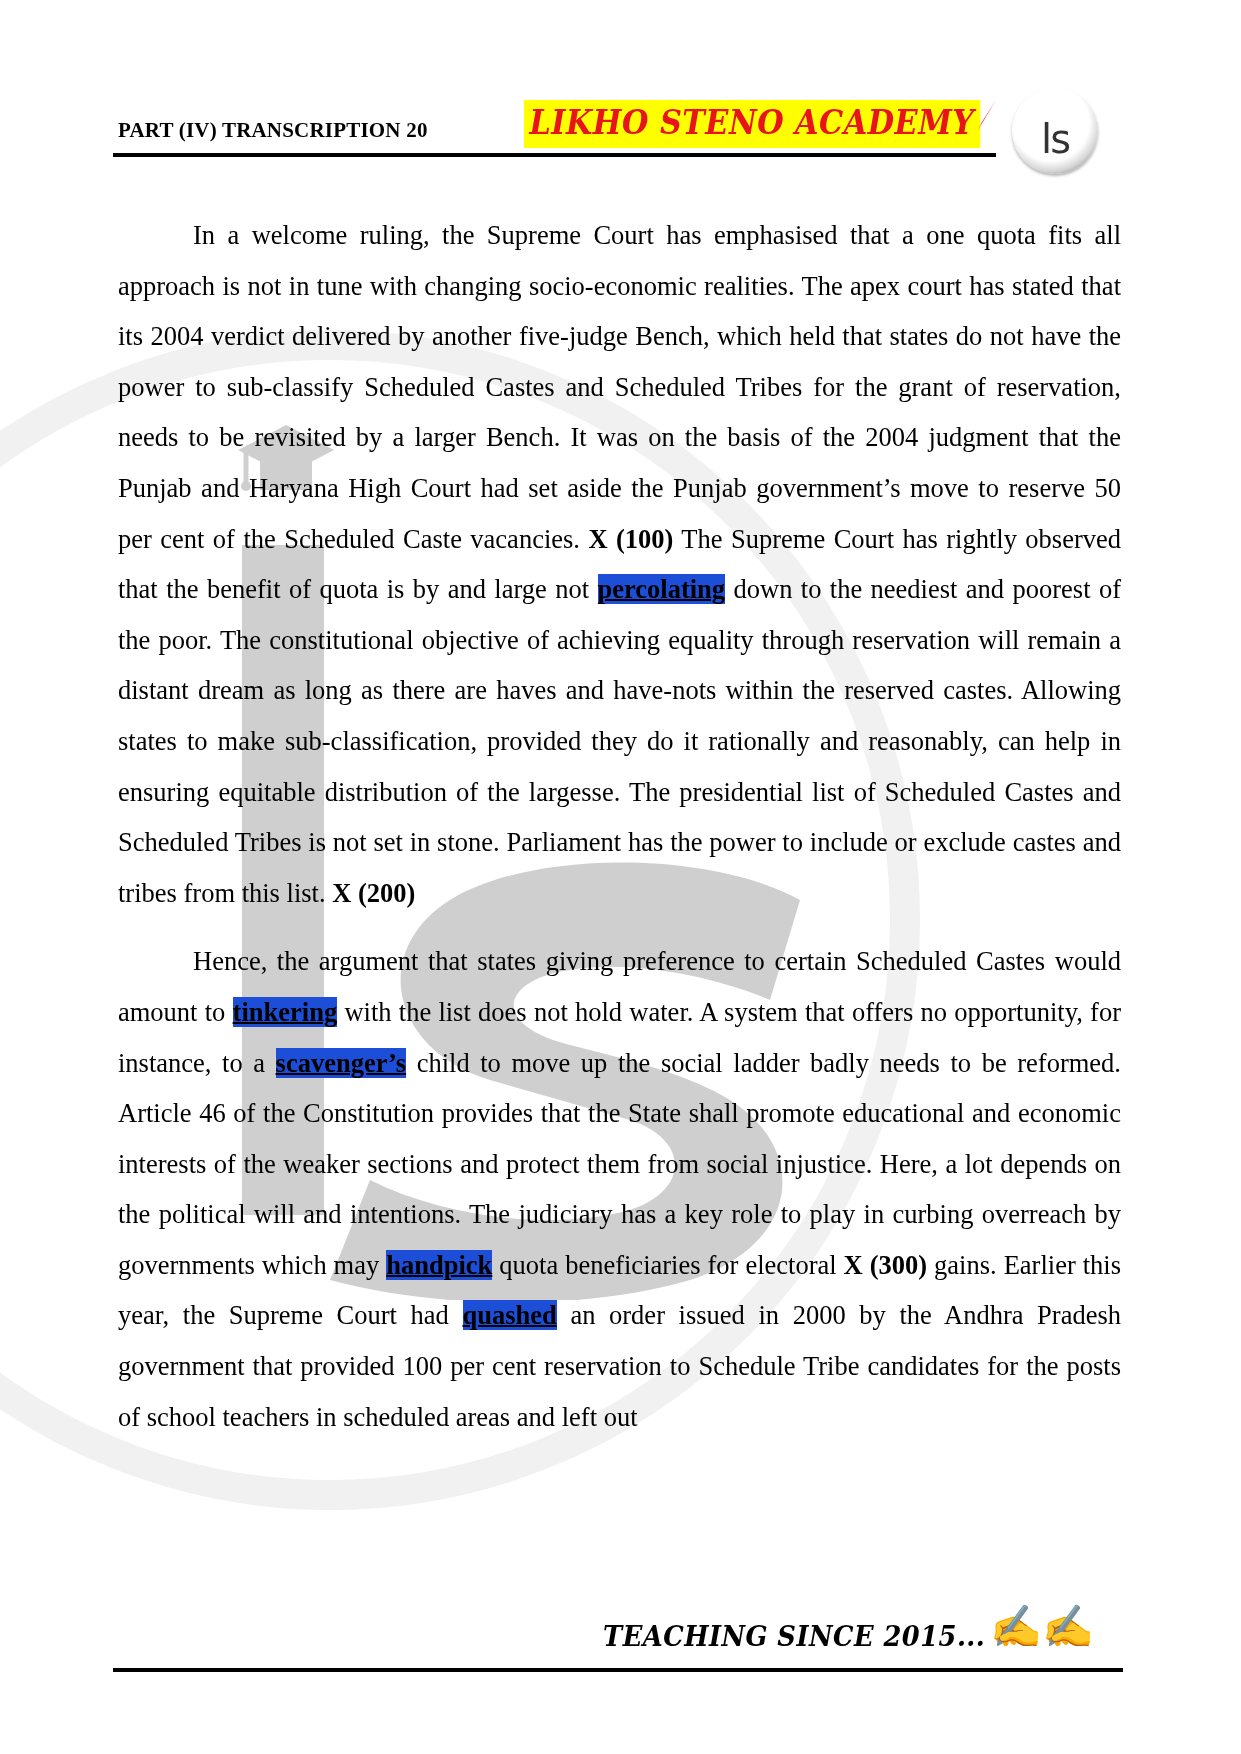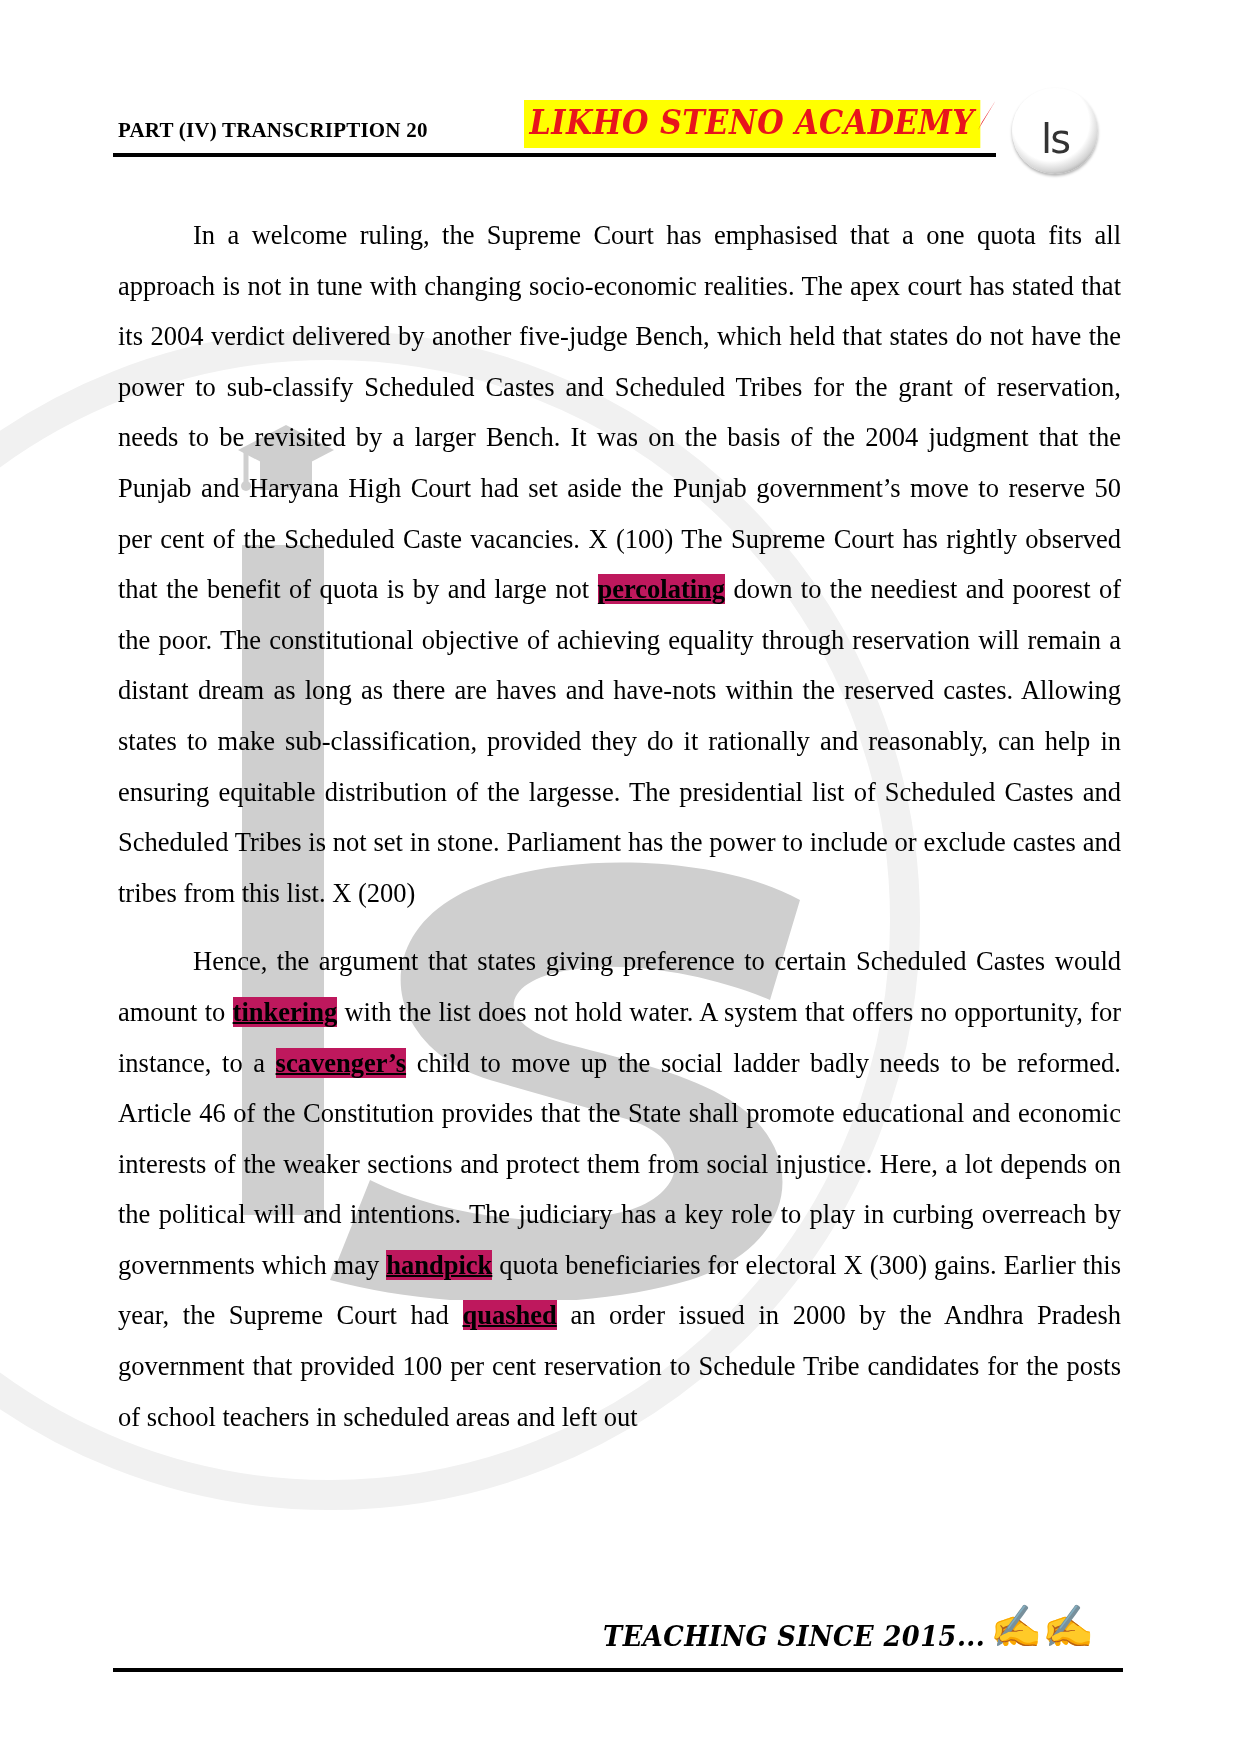--- a/index.html
+++ b/index.html
@@ -16,22 +16,22 @@
   .h-part { position: absolute; left: 118px; top: 118px; font-family: "Liberation Serif", serif; font-weight: bold; font-size: 21px; letter-spacing: 0.2px; }
   .h-brand { position: absolute; left: 524px; top: 100px; background: #ffff00; padding: 0 6px 2px 6px; height: 46px; line-height: 46px; font-family: "DejaVu Serif", serif; font-weight: bold; font-style: italic; color: #e8141c; font-size: 33px; letter-spacing: 0.5px; transform: scaleX(0.92); transform-origin: left center; }
   .h-tick { position: absolute; left: 978px; top: 100px; width: 18px; height: 30px; }
   .h-rule { position: absolute; left: 113px; top: 153px; width: 883px; height: 4px; background: #000; }
   .logo { position: absolute; left: 1012px; top: 88px; width: 86px; height: 86px; border-radius: 50%; background: radial-gradient(circle at 45% 40%, #ffffff 55%, #d4d4d4 70%, #6b6b6b 88%, #333 100%); box-shadow: 0 2px 3px rgba(0,0,0,0.3); }
   .logo-text { position: absolute; left: 0; top: 28px; width: 86px; text-align: center; font-family: "DejaVu Sans", sans-serif; font-weight: normal; font-size: 40px; color: #333; letter-spacing: -2px; }
 
   .content { position: absolute; left: 118px; top: 210px; width: 1003px; z-index: 2; font-family: "Liberation Serif", serif; font-size: 26.5px; line-height: 50.6px; text-align: justify; }
   .para { margin: 0; text-indent: 75px; }
   .para + .para { margin-top: 18px; }
-  .b { font-weight: normal; }
-  .hl { font-weight: bold; text-decoration: underline; text-decoration-thickness: 2px; background: #be185d; }
+  .b { font-weight: bold; }
+  .hl { font-weight: bold; text-decoration: underline; text-decoration-thickness: 2px; background: #1d4ed8; }
 
   .footer-text { position: absolute; left: 603px; top: 1620px; z-index: 2; font-family: "DejaVu Serif", serif; font-weight: bold; font-style: italic; font-size: 28px; letter-spacing: 0.5px; transform: scaleX(0.92); transform-origin: left center; }
   .footer-icons { position: absolute; left: 990px; top: 1602px; z-index: 2; font-size: 42px; line-height: 50px; }
   .footer-rule { position: absolute; left: 113px; top: 1668px; width: 1010px; height: 4px; background: #000; z-index: 2; }
 </style>
 </head>
 <body>
 
 <div class="wm wm-arc"></div>
 <svg class="wm wm-cap" viewBox="0 0 100 100">

